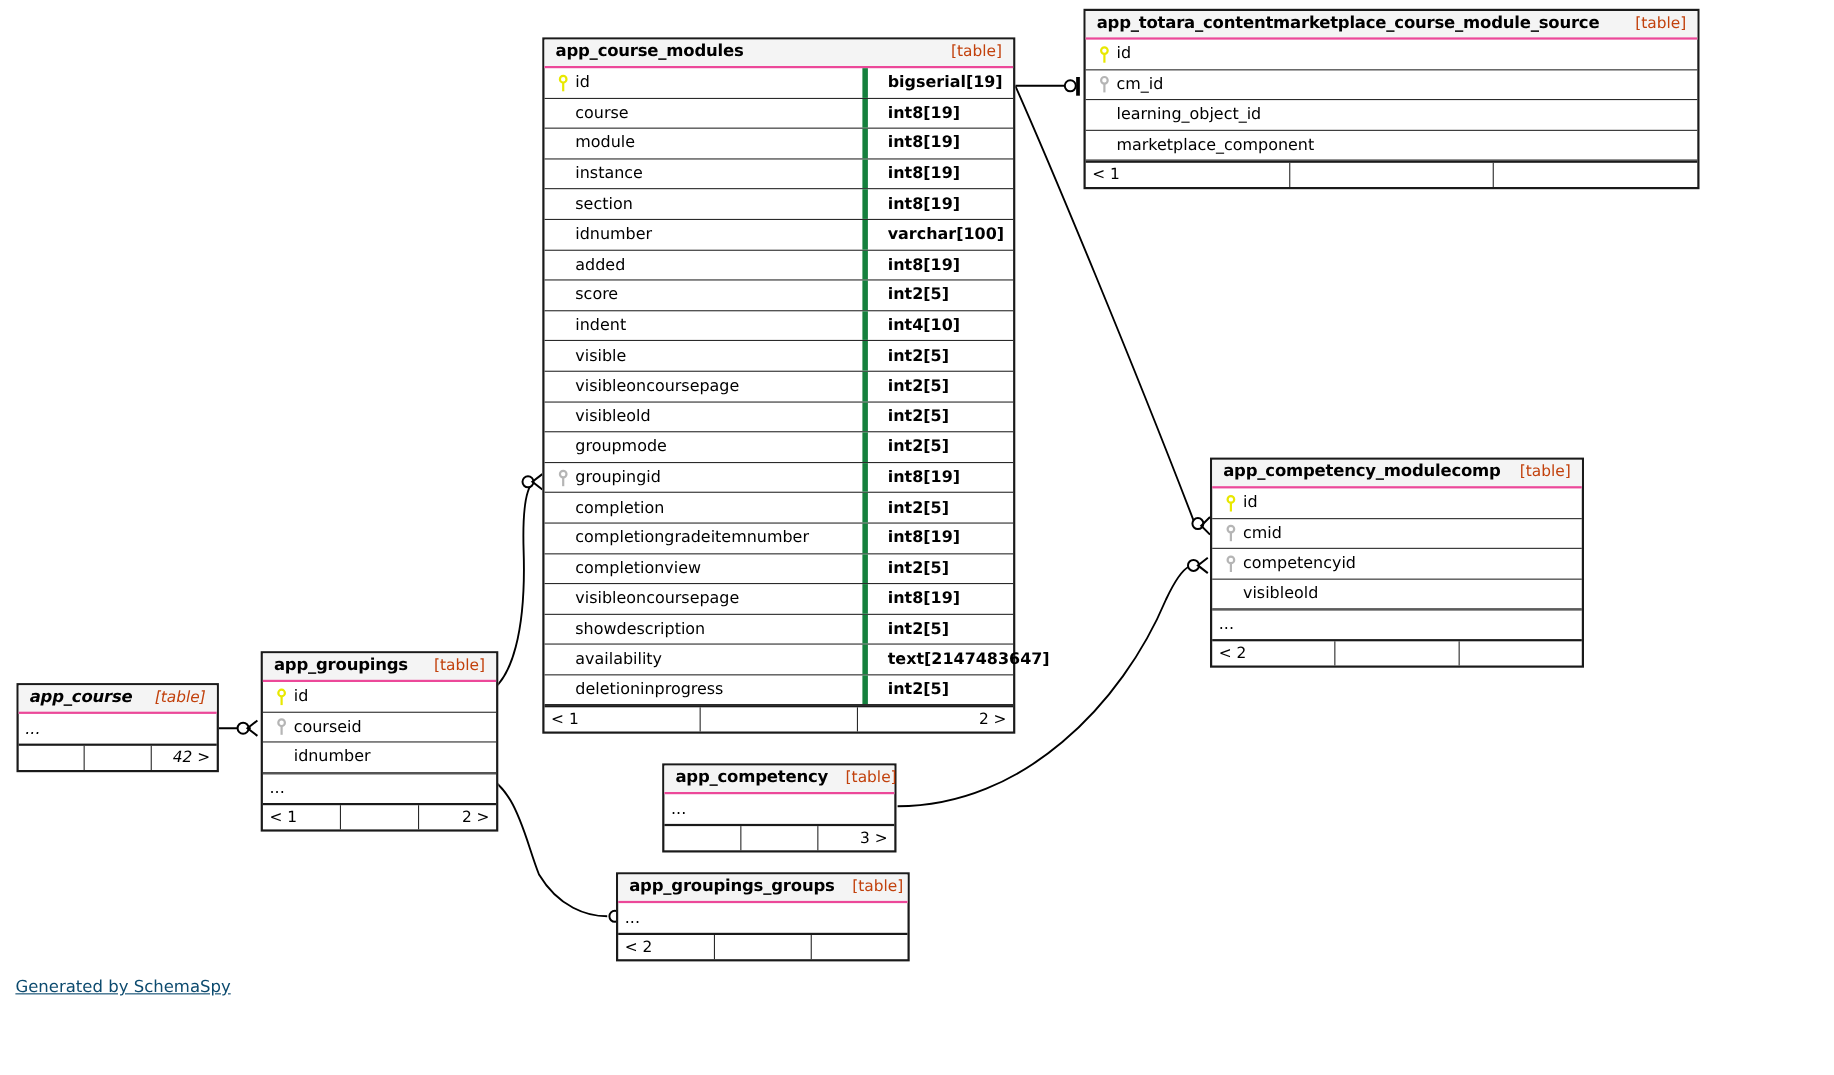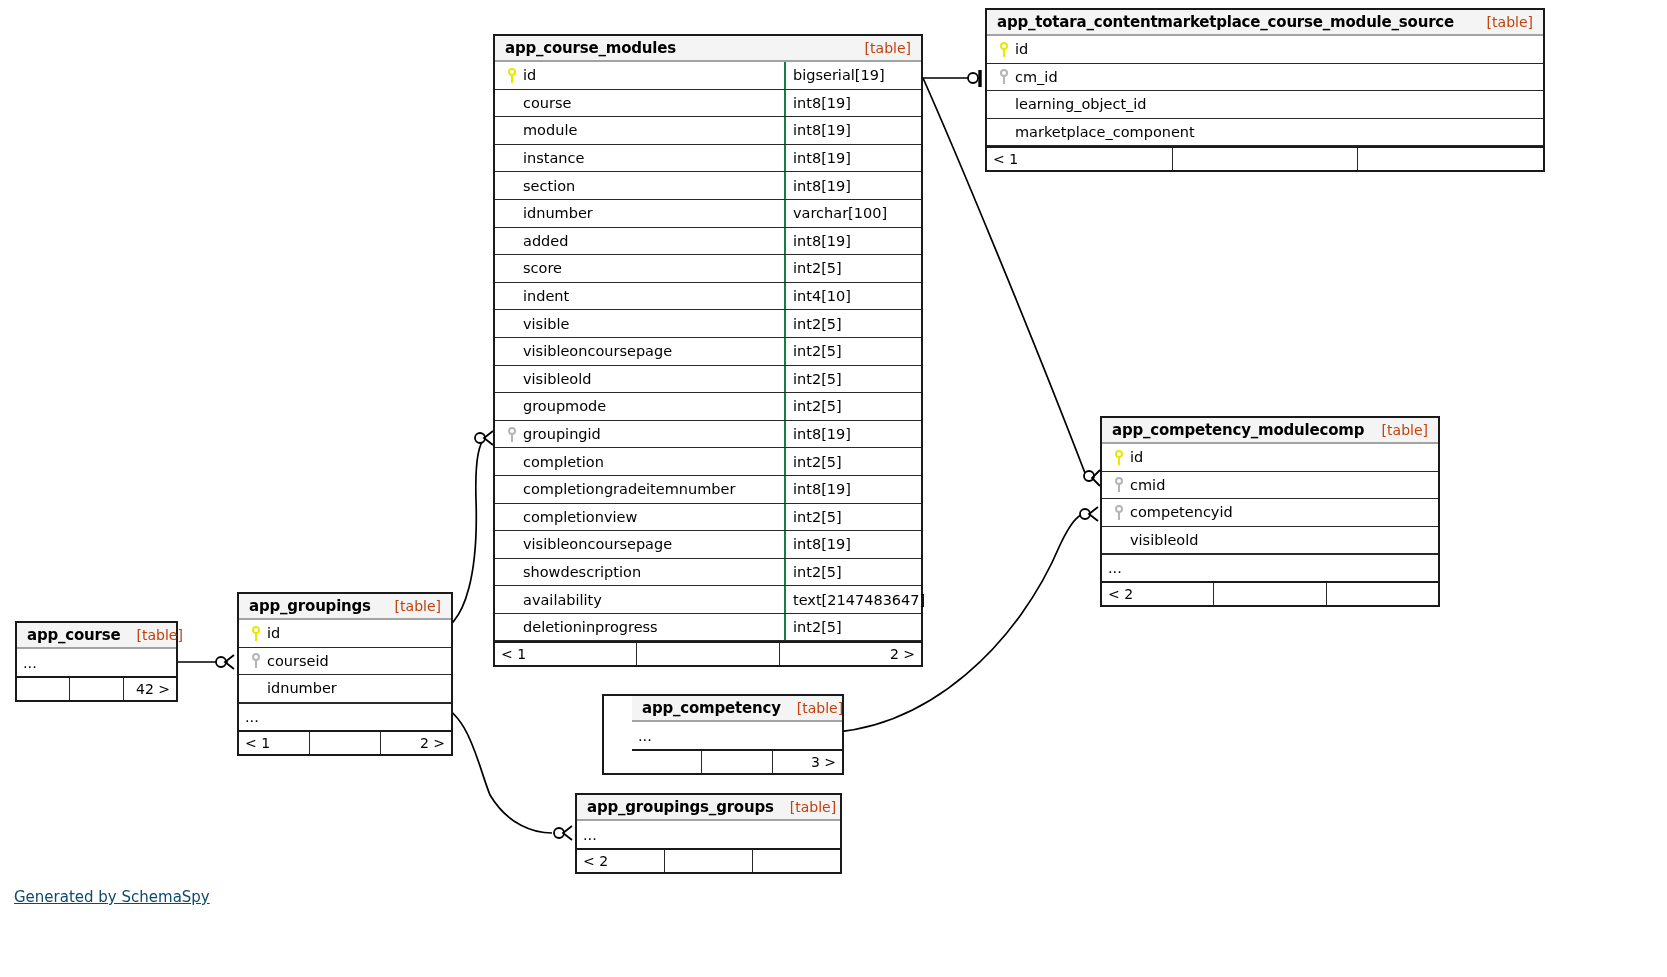--- a/index.html
+++ b/index.html
@@ -33,24 +33,24 @@
     position: absolute;
     background: #ffffff;
     border: 2px solid #1a1a1a;
     box-sizing: border-box;
     z-index: 2;
     font-size: 14.5px;
     color: #000000;
   }
   .tbl-title {
     display: flex;
-    align-items: center;
+    align-items: flex-end;
     justify-content: space-between;
     background: #f4f4f4;
-    border-bottom: 2px solid #a3a3a3;
+    border-bottom: 2px solid #ec4899;
     padding: 4px 10px 5px 10px;
     box-sizing: border-box;
     height: 26px;
   }
   .tbl-title .tname {
     font-weight: bold;
     font-size: 15px;
     letter-spacing: -0.2px;
     white-space: nowrap;
   }
@@ -73,27 +73,28 @@
     flex: 1 1 auto;
     display: flex;
     align-items: center;
     padding-left: 6px;
     box-sizing: border-box;
     min-width: 0;
     height: 100%;
   }
   .col-type {
     flex: 0 0 auto;
-    border-left: 2px solid #15803d;
-    padding-left: 7px;
+    border-left: 5px solid #15803d;
+    padding-left: 18px;
     box-sizing: border-box;
     display: flex;
     align-items: center;
     height: 100%;
     white-space: nowrap;
+    font-weight: bold;
   }
   .keyslot {
     width: 22px;
     flex: 0 0 22px;
     display: flex;
     align-items: center;
     justify-content: center;
   }
   .lbl { white-space: nowrap; }
 
@@ -163,23 +164,23 @@
     color: #0c4a6e;
     z-index: 3;
     text-decoration: underline;
   }
 
   
   #tbl-course-modules { left: 493px; top: 34px; width: 430px; }
   #tbl-cms-source     { left: 985px; top: 8px;  width: 560px; }
   #tbl-modulecomp     { left: 1100px; top: 416px; width: 340px; }
   #tbl-groupings      { left: 237px; top: 592px; width: 216px; }
-  #tbl-course         { left: 15px; top: 621px; width: 163px; }
-  #tbl-competency     { left: 602px; top: 694px; width: 242px; padding-left: 28px; }
-  #tbl-groupings-grp  { left: 575px; top: 793px; width: 267px; }
+  #tbl-course         { left: 15px; top: 621px; width: 184px; font-style: italic; }
+  #tbl-competency     { left: 602px; top: 694px; width: 213px; }
+  #tbl-groupings-grp  { left: 560px; top: 793px; width: 267px; }
 </style>
 </head>
 <body>
 
 <div id="canvas">
 
   <svg id="edges" viewBox="0 0 1667 977" xmlns="http://www.w3.org/2000/svg">
     <g fill="none" stroke="#000000" stroke-width="1.7">
 
       <path d="M 923 78 L 968 78"></path>

